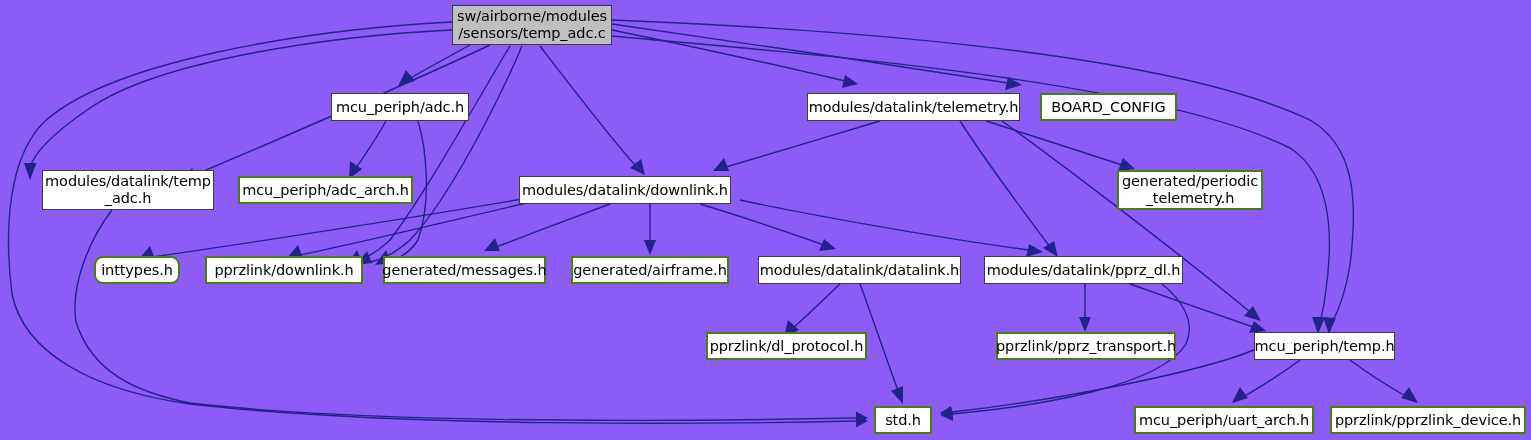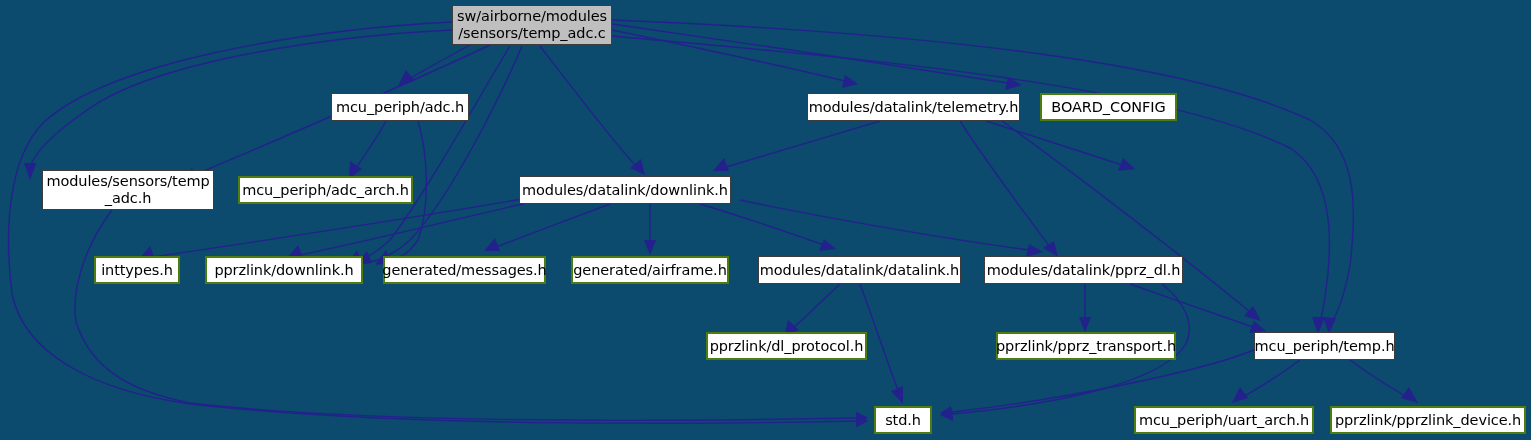--- a/index.html
+++ b/index.html
@@ -4,21 +4,21 @@
 <style>
   html, body {
     margin: 0;
     padding: 0;
     background: #ffffff;
   }
   #graph-root {
     position: relative;
     width: 1531px;
     height: 440px;
-    background: #0c4a6e;
+    background: #8b5cf6;
     overflow: hidden;
     font-family: "DejaVu Sans", sans-serif;
   }
   #graph-svg {
     position: absolute;
     left: 0;
     top: 0;
     width: 1531px;
     height: 440px;
   }
@@ -215,34 +215,38 @@
 
   <div class="node-box node-strong" style="left:807px;top:93px;width:213px;height:28px;">
     <span>modules/datalink/telemetry.h</span>
   </div>
 
   <div class="node-box node-plain" style="left:1040px;top:93px;width:137px;height:28px;">
     <span>BOARD_CONFIG</span>
   </div>
 
   <div class="node-box node-strong" style="left:42px;top:170px;width:172px;height:40px;">
-    <span>modules/sensors/temp
+    <span>modules/datalink/temp
 _adc.h</span>
   </div>
 
   <div class="node-box node-plain" style="left:238px;top:176px;width:175px;height:28px;">
     <span>mcu_periph/adc_arch.h</span>
   </div>
 
   <div class="node-box node-strong" style="left:519px;top:176px;width:212px;height:28px;">
     <span>modules/datalink/downlink.h</span>
   </div>
 
-
-  <div class="node-box node-plain" style="left:94px;top:256px;width:86px;height:28px;">
+  <div class="node-box node-plain" style="left:1117px;top:170px;width:146px;height:40px;">
+    <span>generated/periodic
+_telemetry.h</span>
+  </div>
+
+  <div class="node-box node-plain" style="left:94px;top:256px;width:86px;height:28px;border-radius:9px;">
     <span>inttypes.h</span>
   </div>
 
   <div class="node-box node-plain" style="left:205px;top:256px;width:158px;height:28px;">
     <span>pprzlink/downlink.h</span>
   </div>
 
   <div class="node-box node-plain" style="left:383px;top:256px;width:163px;height:28px;">
     <span>generated/messages.h</span>
   </div>

